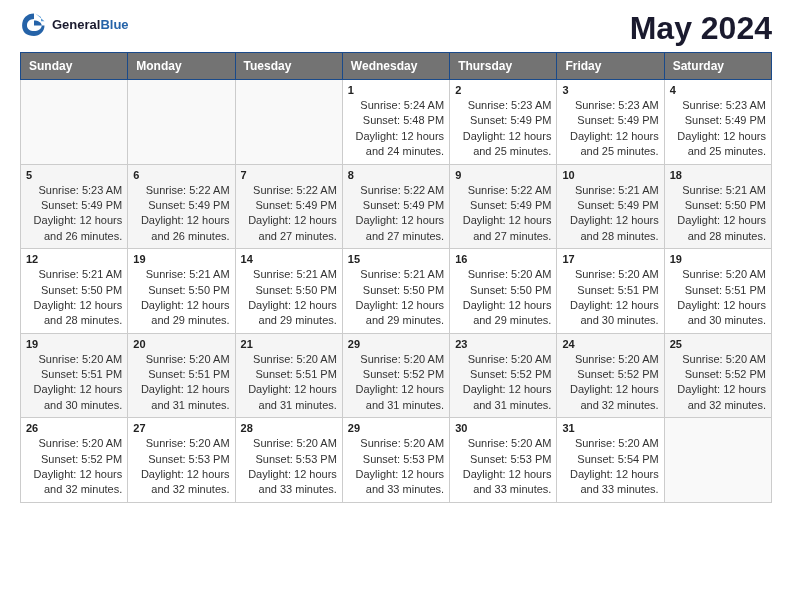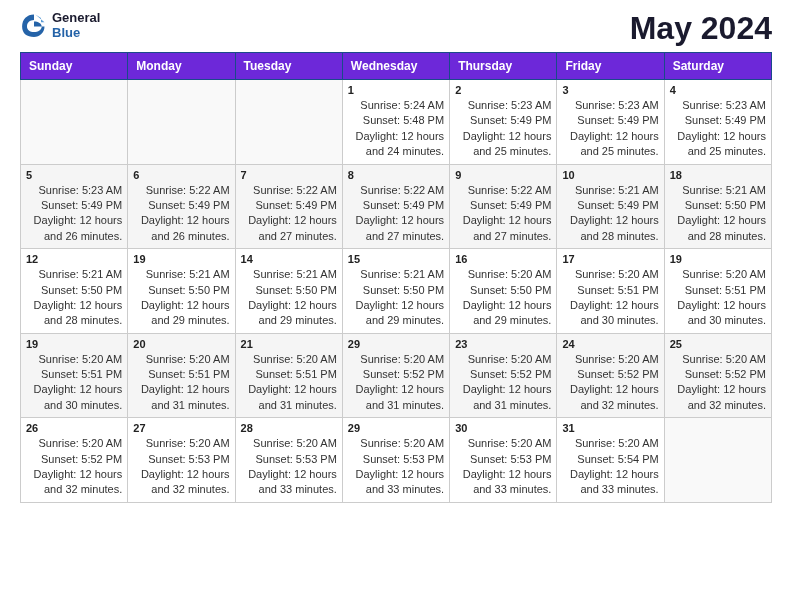--- a/index.html
+++ b/index.html
@@ -1,33 +1,33 @@
 <!DOCTYPE html>
 <html><head>
   <meta charset="utf-8">
   <style>
     * { box-sizing: border-box; margin: 0; padding: 0; }
     body { font-family: Arial, sans-serif; background: #fff; width: 792px; min-height: 612px; }
     
     .header { padding: 10px 20px 5px 20px; display: flex; align-items: flex-start; justify-content: space-between; }
     
     .logo { display: flex; align-items: center; gap: 4px; }
-    .logo-text { display: flex; flex-direction: column; }
+    .logo-text { display: flex; flex-direction: row; }
     .logo-general { font-size: 13px; font-weight: bold; color: #1a1a2e; }
     .logo-blue { font-size: 13px; font-weight: bold; color: #2563a8; }
     .logo-icon { width: 28px; height: 28px; }
     
     .title-section { text-align: right; }
     .month-title { font-size: 32px; font-weight: bold; color: #1a1a2e; }
     .location { font-size: 14px; color: #333; margin-top: 2px; }
     
     .calendar { width: 100%; border-collapse: collapse; margin: 0 10px; width: calc(100% - 20px); margin-left: 10px; }
     
     .calendar th {
-      background: #6d28d9;
+      background: #737373;
       color: #fff;
       font-size: 12px;
       font-weight: bold;
       padding: 6px 8px;
       text-align: left;
       border: 1px solid #1a4a8a;
     }
     
     .calendar td {
       border: 1px solid #ccc;

